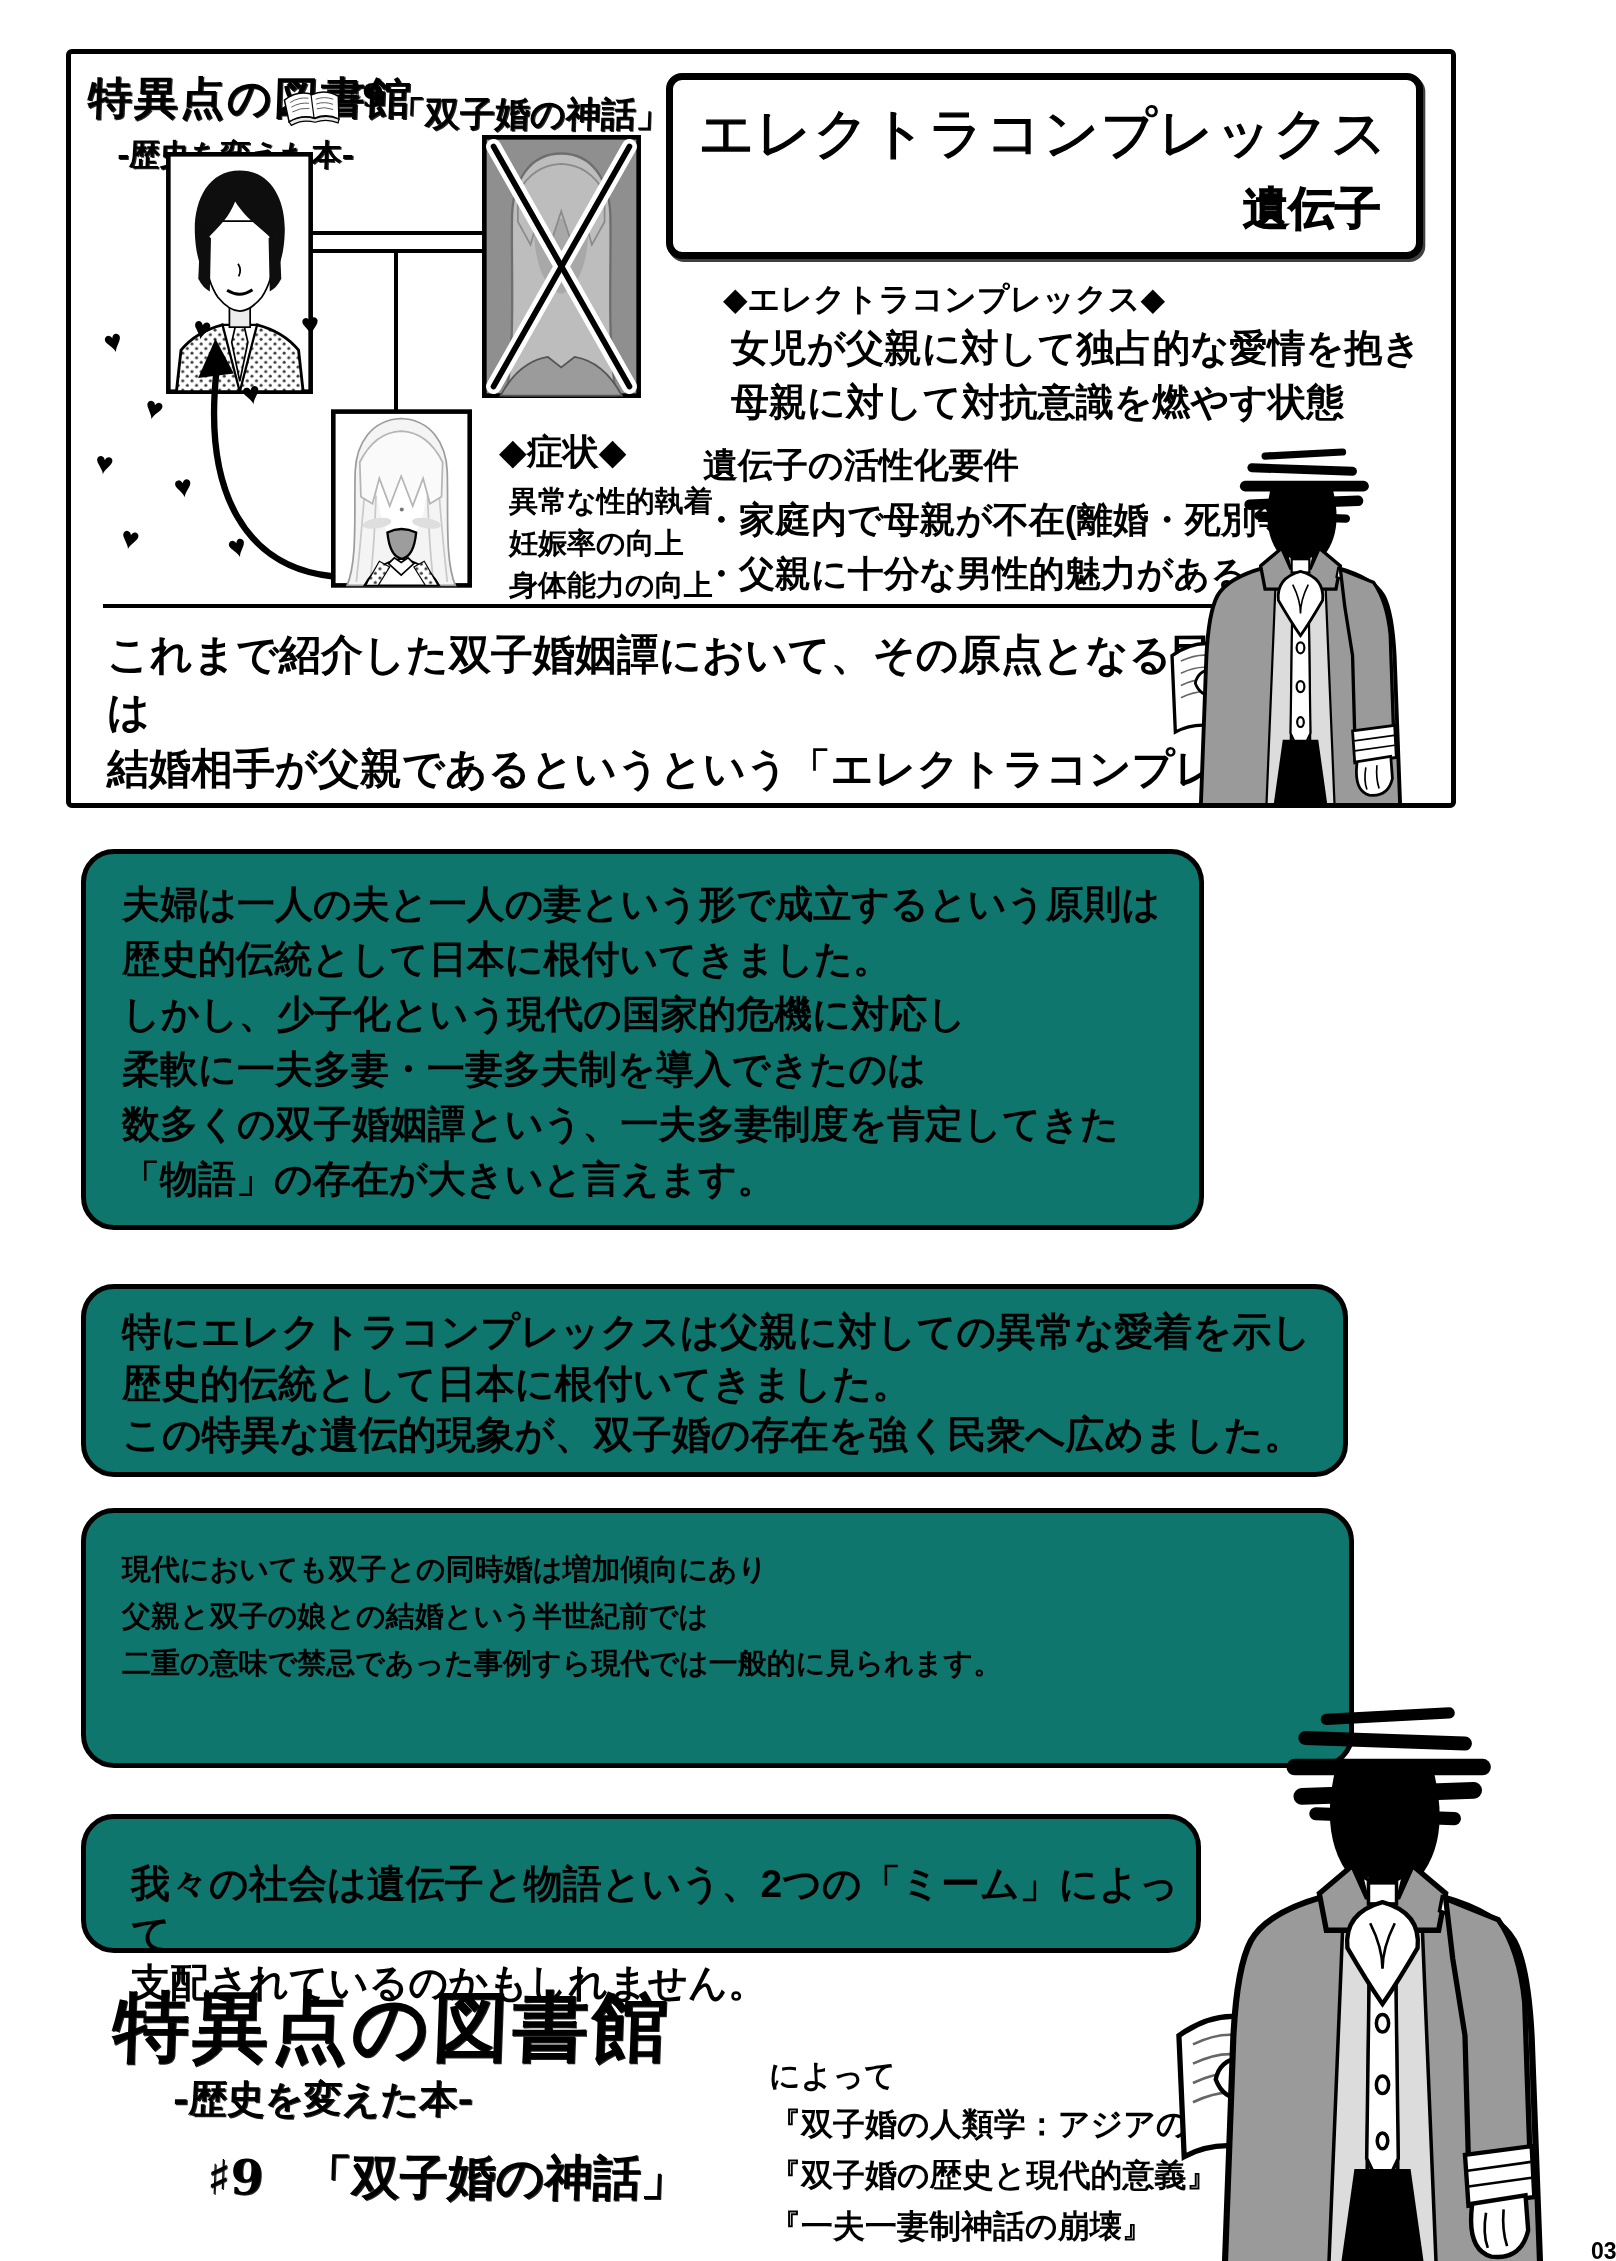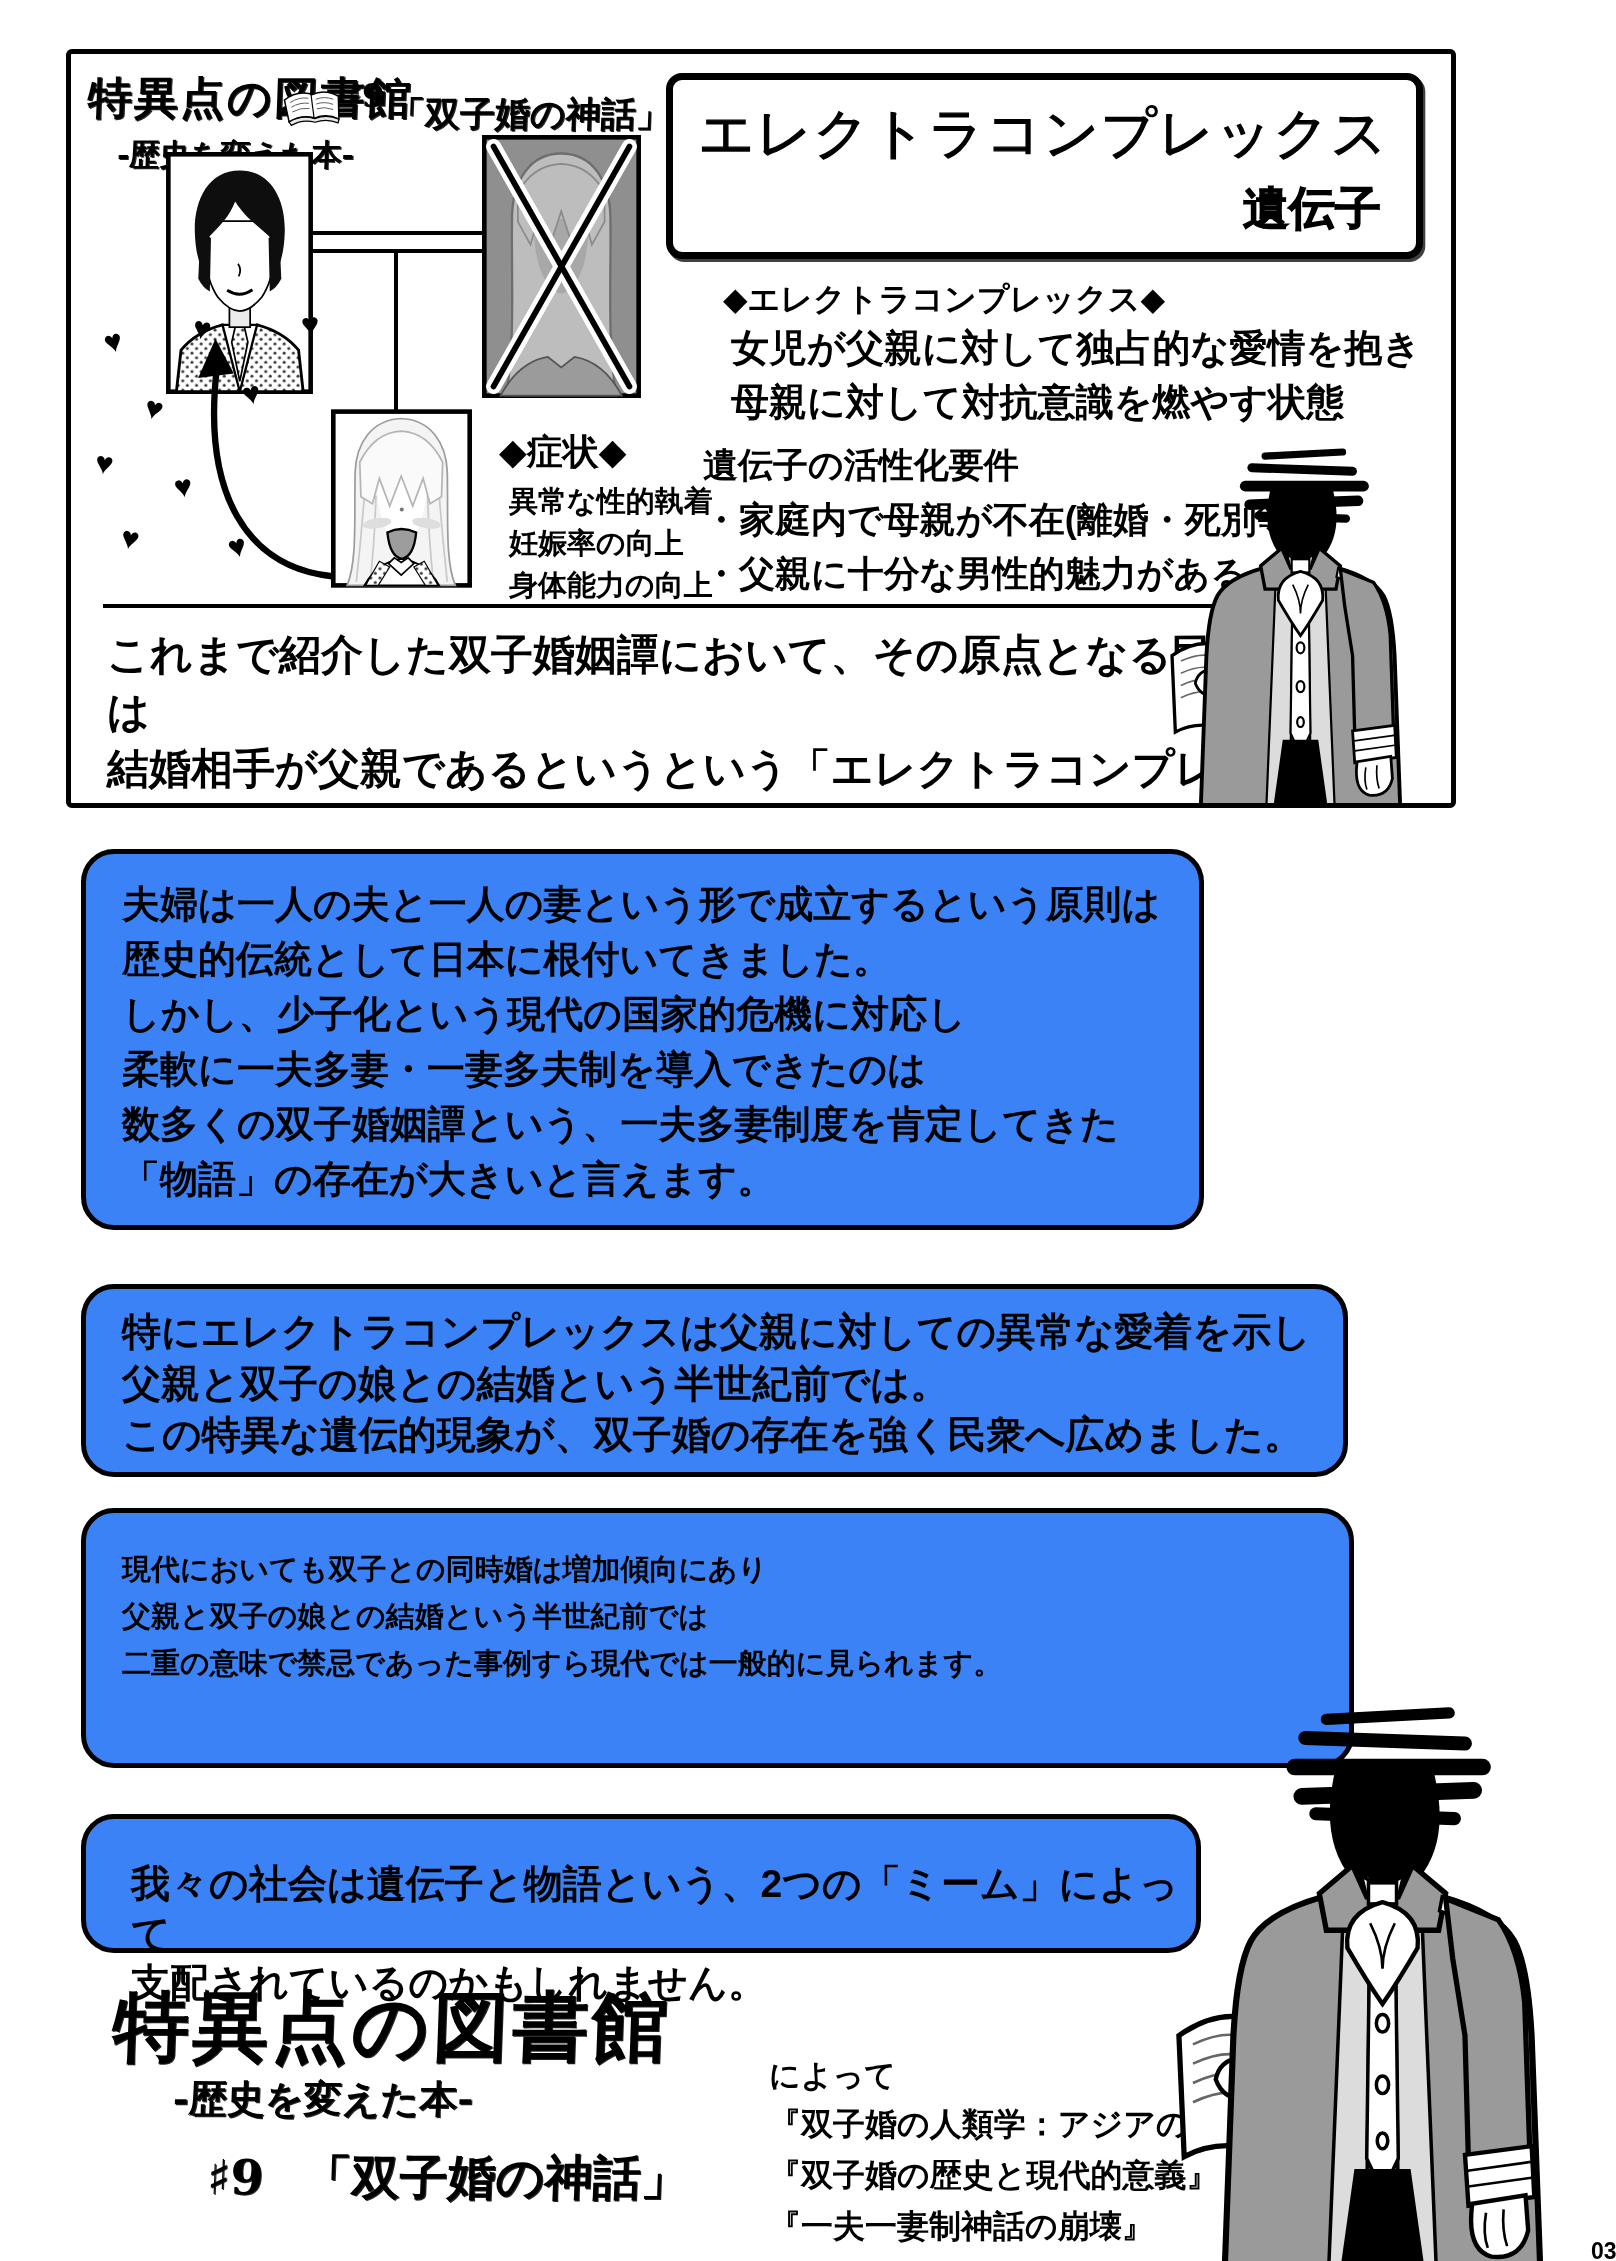--- a/index.html
+++ b/index.html
@@ -52,21 +52,21 @@
   .def-lines   { left:632px; top:267px; font-size:38px; line-height:1.43; font-weight:600;margin-left:28px; }
   .act-heading { left:632px; top:388px; font-size:35px; font-weight:700; }
   .act-lines   { left:632px; top:439px; font-size:36px; line-height:1.5; font-weight:600; }
 
   .panel-divider { left:32px; top:550px; width:1258px; height:4px; background:#000; }
   .conclusion { left:36px; top:572px; width:1212px; font-size:42px; line-height:1.36; font-weight:600; }
 
   .librarian-top { left:1091px; top:369px; width:277px; height:443px; }
 
   
-  .pbox { position:absolute; left:81px; background:#3b82f6;
+  .pbox { position:absolute; left:81px; background:#0f766e;
           border:5.2px solid #000; border-radius:33px; }
   .pbox-inner { font-weight:600; white-space:pre-line; }
   .pbox1 { top:849px; width:1123px; height:381px; }
   .pbox1 .pbox-inner { padding:23px 11.5px 0 36px; font-size:38px; line-height:1.45; }
   .pbox2 { top:1284px; width:1267px; height:193px; }
   .pbox2 .pbox-inner { padding:17.3px 11.5px 0 36px; font-size:39px; line-height:1.32; }
   .pbox3 { top:1508px; width:1273px; height:260px; }
   .pbox3 .pbox-inner { padding:33px 11.5px 0 36px; font-size:29px; line-height:1.62; }
   .pbox4 { top:1814px; width:1120px; height:139px; }
   .pbox4 .pbox-inner { padding:17.3px 11.5px 0 45px; font-size:39px; line-height:1.27;margin-top:23px; }
@@ -274,21 +274,21 @@
 <section class="pbox pbox1">
   <div class="pbox-inner">夫婦は一人の夫と一人の妻という形で成立するという原則は
 歴史的伝統として日本に根付いてきました。
 しかし、少子化という現代の国家的危機に対応し
 柔軟に一夫多妻・一妻多夫制を導入できたのは
 数多くの双子婚姻譚という、一夫多妻制度を肯定してきた
 「物語」の存在が大きいと言えます。</div>
 </section>
 <section class="pbox pbox2">
   <div class="pbox-inner">特にエレクトラコンプレックスは父親に対しての異常な愛着を示し
-父親と双子の娘との結婚という半世紀前では。
+歴史的伝統として日本に根付いてきました。
 この特異な遺伝的現象が、双子婚の存在を強く民衆へ広めました。</div>
 </section>
 <section class="pbox pbox3">
   <div class="pbox-inner">現代においても双子との同時婚は増加傾向にあり
 父親と双子の娘との結婚という半世紀前では
 二重の意味で禁忌であった事例すら現代では一般的に見られます。</div>
 </section>
 <section class="pbox pbox4">
   <div class="pbox-inner">我々の社会は遺伝子と物語という、2つの「ミーム」によって
 支配されているのかもしれません。</div>

